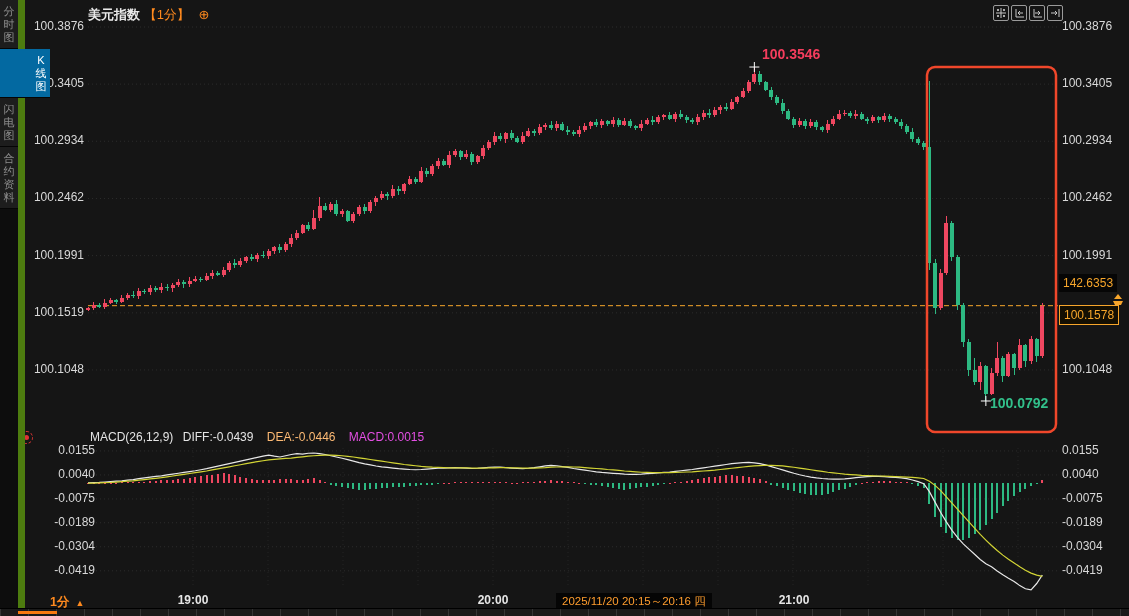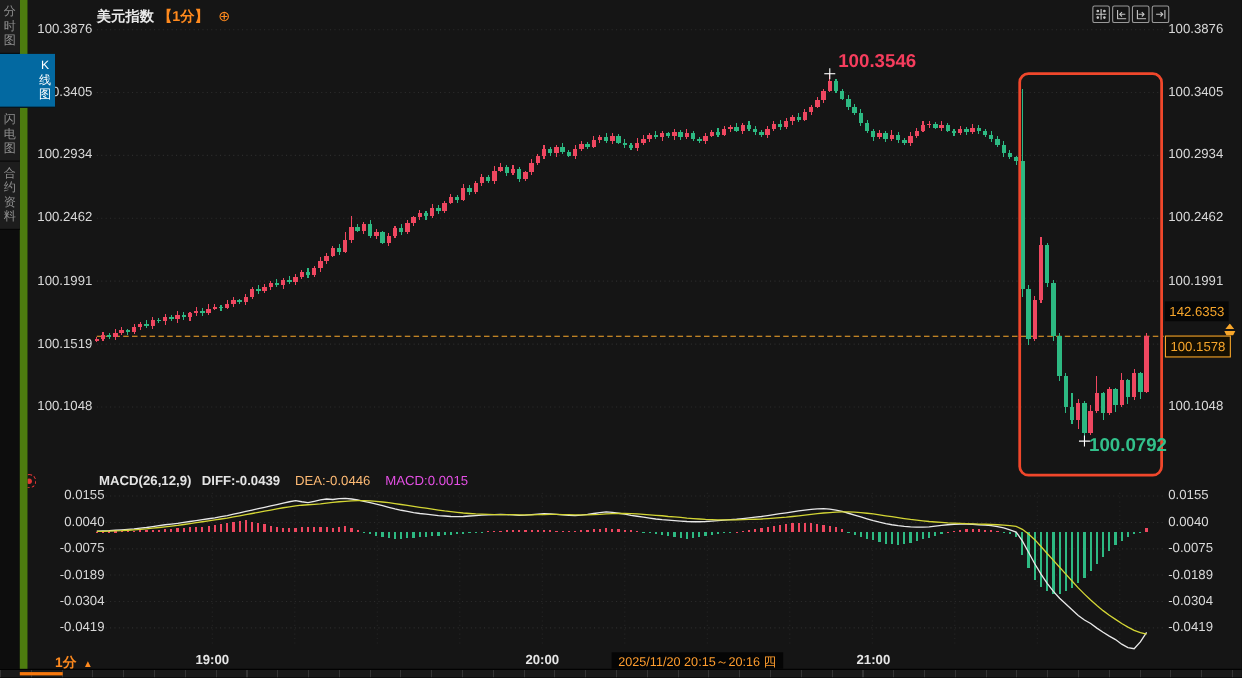--- a/index.html
+++ b/index.html
@@ -6,42 +6,42 @@
   .stage{position:relative;width:1129px;height:616px;background:#151515;overflow:hidden;
          font-family:"Liberation Sans","DejaVu Sans",sans-serif;-webkit-font-smoothing:antialiased;}
   
   .sidebar{position:absolute;left:0;top:0;width:18px;height:608px;background:#0d0d0d;border-right:7px solid #4d7c0f;z-index:6;}
   .tab{width:18px;color:#8f8f8f;background:#1d1d1d;font-size:11px;line-height:13px;text-align:center;
        word-break:break-all;padding:5px 0 4px 0;border-bottom:1px solid #050505;cursor:pointer;}
   .tab.active{background:#0369a1;color:#fff;padding-left:32px;}
   
   .title{position:absolute;left:88px;top:6px;z-index:5;font-size:13px;}
   .title .nm{color:#e9e9e9;font-weight:bold;}
-  .title .iv{color:#ff8a1e;font-weight:bold;}
+  .title .iv{color:#ff8a1e;font-weight:normal;}
   .title .st{color:#ff8a1e;margin-left:5px;font-size:13px;cursor:pointer;}
   .toolbar{position:absolute;left:993px;top:5px;display:flex;gap:2px;z-index:5;}
   .tbtn{width:14px;height:14px;border:1px solid #9a9a9a;border-radius:2px;background:#151515;
         display:flex;align-items:center;justify-content:center;cursor:pointer;}
   
   .axlab{position:absolute;font-size:12px;color:#d8d8d8;height:15px;line-height:15px;}
   #price-axis-left .axlab,#macd-axis-left .axlab{right:0;}
   #price-axis-left{position:absolute;left:0;top:0;width:84px;height:440px;text-align:right;z-index:4;}
   #price-axis-right{position:absolute;left:1062px;top:0;width:66px;height:440px;z-index:4;}
   #macd-axis-left{position:absolute;left:0;top:440px;width:95px;height:150px;text-align:right;z-index:4;}
   #macd-axis-right{position:absolute;left:1062px;top:440px;width:66px;height:150px;z-index:4;}
   
   .macd-hdr{position:absolute;left:90px;top:430px;font-size:12px;z-index:5;white-space:nowrap;}
-  .macd-hdr .w{color:#e4e4e4;font-weight:bold;}
+  .macd-hdr .w{color:#e4e4e4;}
   .macd-hdr .y{color:#fdba74;margin-left:10px;}
   .macd-hdr .m{color:#e44fe4;margin-left:10px;}
   .star-icon{position:absolute;left:20px;top:431px;width:11px;height:11px;border:1px dashed #e03535;
              border-radius:50%;z-index:5;}
   .star-icon:after{content:"";position:absolute;left:3px;top:3px;width:5px;height:5px;border-radius:50%;background:#e03535;}
   
-  .anno{position:absolute;font-size:17px;font-weight:bold;z-index:5;white-space:nowrap;}
+  .anno{position:absolute;font-size:14px;font-weight:bold;z-index:5;white-space:nowrap;}
   #high-label{left:762px;top:46px;color:#f53d5d;}
   #low-label{left:990px;top:395px;color:#32c08b;}
   
   .pbox{position:absolute;left:1059px;z-index:6;font-size:12px;color:#f7a62b;text-align:center;
         padding:2px 4px;background:#060606;white-space:nowrap;}
   #ref-box{top:274px;}
   #last-box{top:305px;border:1px solid #f7a62b;background:#140f02;}
   .axis-marker{position:absolute;left:1111px;top:294px;width:14px;height:11px;z-index:7;}
   
   .tlab{position:absolute;top:593px;font-size:12px;font-weight:bold;color:#e6e6e6;z-index:5;width:44px;text-align:center;}

